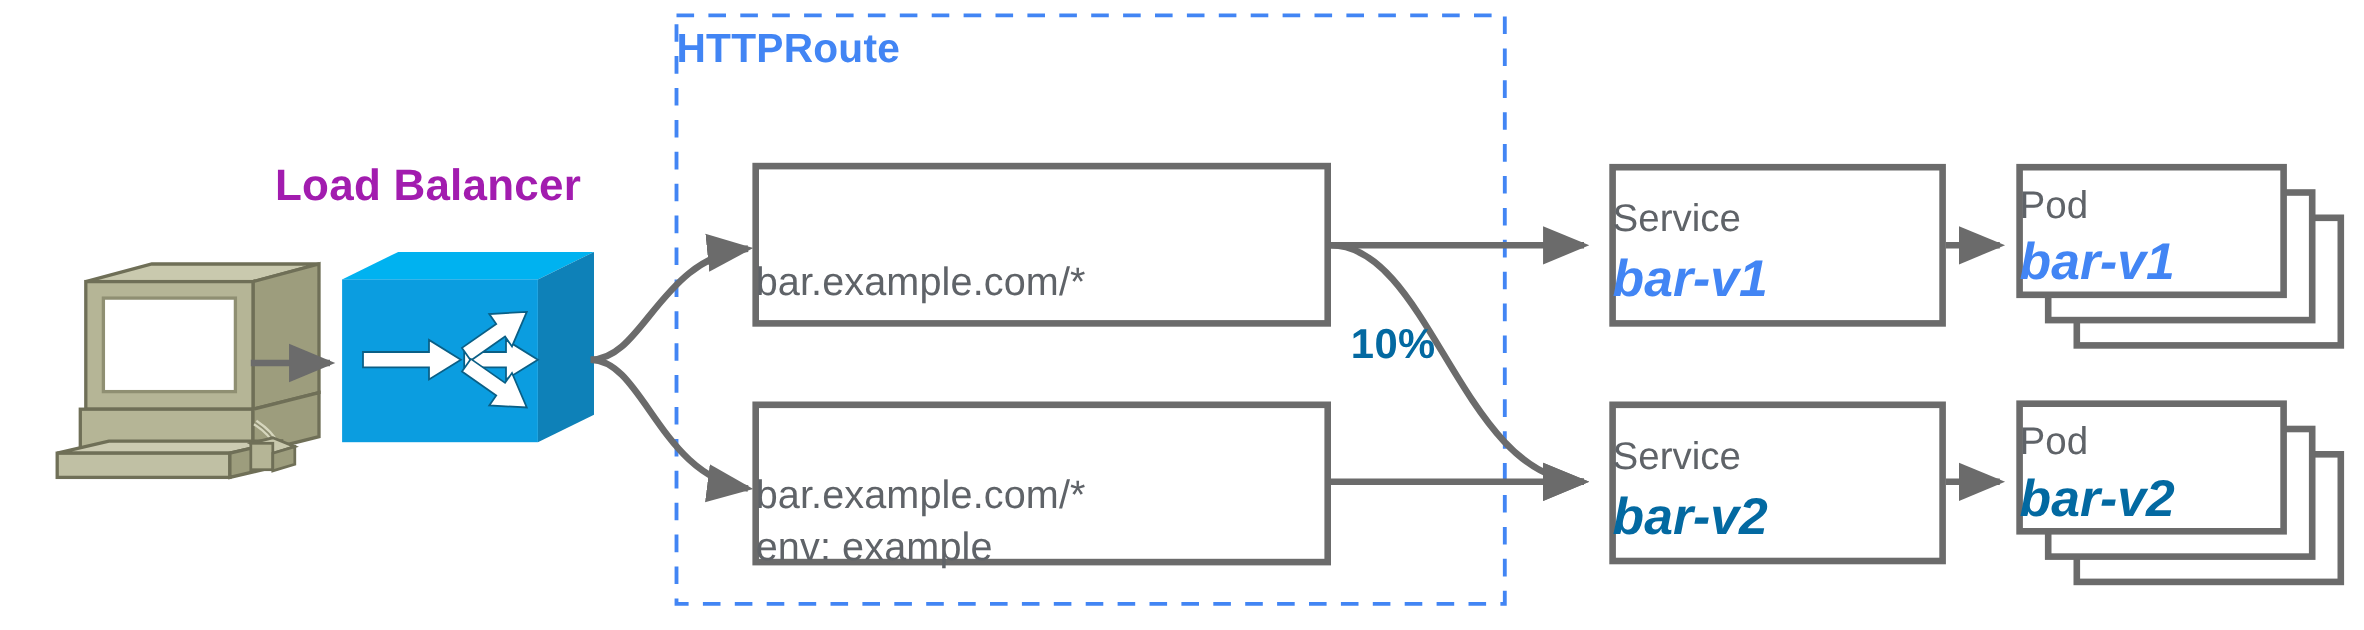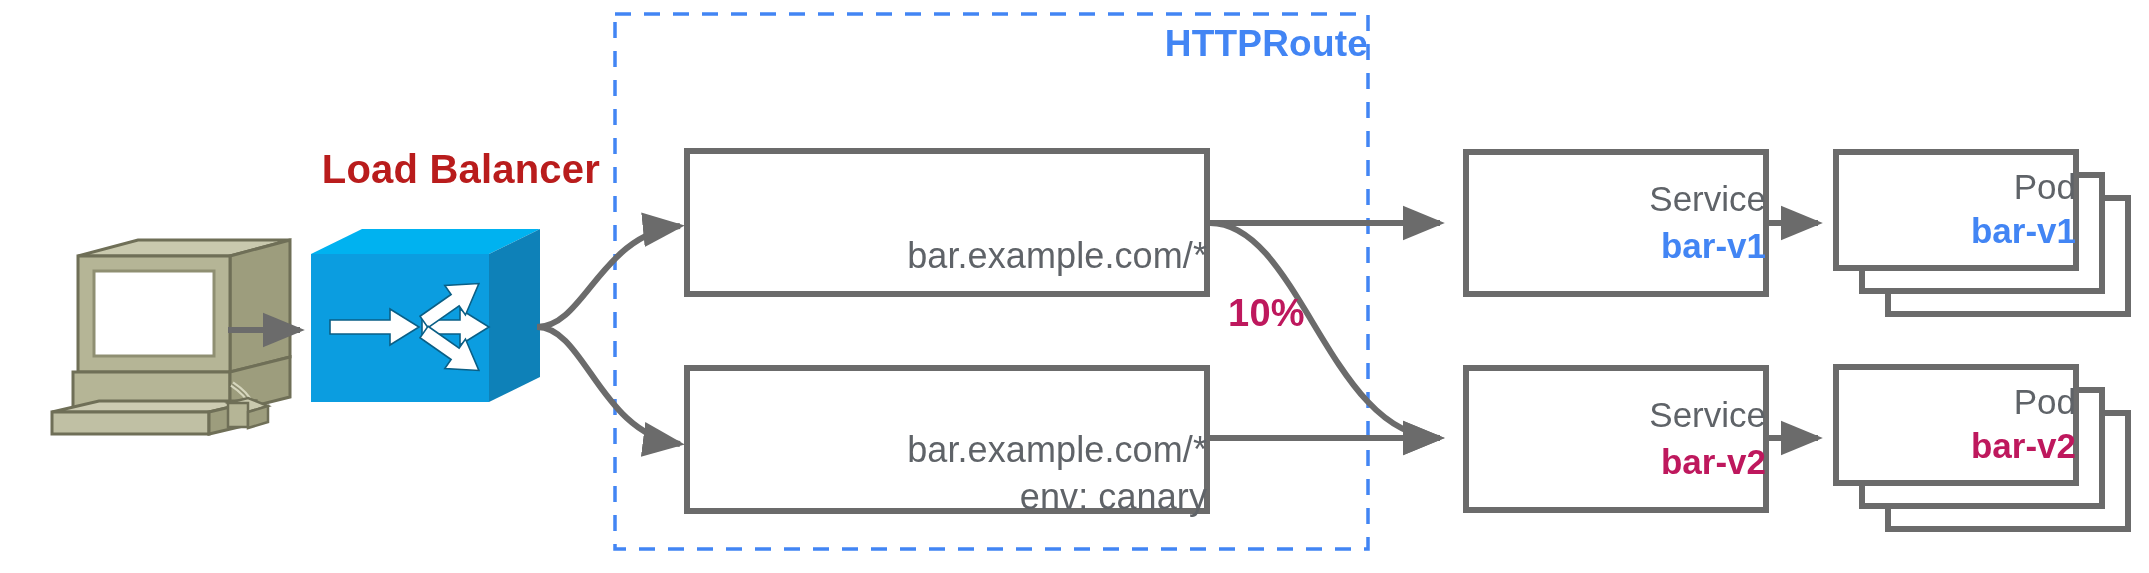--- a/index.html
+++ b/index.html
@@ -19,38 +19,38 @@
   }
   #svg-layer {
     position: absolute;
     left: 0;
     top: 0;
     width: 2149px;
     height: 573px;
   }
   .node-label {
     position: absolute;
-    text-align: right;
+    text-align: left;
     line-height: 1.18;
     pointer-events: none;
   }
   .gray-bold {
-    color: #b91c1c;
+    color: #a21caf;
     font-weight: bold;
   }
   .gray-reg {
     color: #5f6368;
     font-weight: normal;
   }
   .blue-bold {
     color: #4285f4;
     font-weight: bold;
   }
   .green-bold {
-    color: #be185d;
+    color: #0369a1;
     font-weight: bold;
   }
   .t-lb {
     font-size: 40px;
     letter-spacing: .2px;
   }
   .t-route-title {
     font-size: 37px;
     letter-spacing: .2px;
   }
@@ -61,21 +61,22 @@
   }
   .t-pct {
     font-size: 38px;
     font-weight: bold;
     letter-spacing: .3px;
   }
   .t-nodetitle {
     font-size: 35px;
   }
   .t-nodename {
-    font-size: 35px;
+    font-size: 47px;
+    font-style: italic;
   }
 </style>
 </head>
 <body>
 
 <div id="canvas">
 
   <svg id="svg-layer" viewBox="0 0 2149 573" xmlns="http://www.w3.org/2000/svg">
     <defs>
       <marker id="arrowhead" markerWidth="8" markerHeight="8" refX="6.2" refY="3.2" orient="auto" markerUnits="strokeWidth">
@@ -165,21 +166,21 @@
     </g>
   </svg>
 
   <div class="node-label t-route-title blue-bold" style="left:615px; top:22px; width:753px;">HTTPRoute</div>
 
   <div class="node-label t-lb gray-bold" style="left:250px; top:146px; width:350px;">Load Balancer</div>
 
   <div class="node-label t-box gray-reg" style="left:687px; top:203px; width:520px;">bar.example.com/*</div>
 
   <div class="node-label t-box gray-reg" style="left:687px; top:397px; width:520px;">bar.example.com/*</div>
-  <div class="node-label t-box gray-reg" style="left:687px; top:444px; width:520px;">env: canary</div>
+  <div class="node-label t-box gray-reg" style="left:687px; top:444px; width:520px;">env: example</div>
 
   <div class="node-label t-pct green-bold" style="left:1228px; top:291px; width:130px; text-align:left;">10%</div>
 
   <div class="node-label t-nodetitle gray-reg" style="left:1466px; top:178px; width:300px;">Service</div>
   <div class="node-label t-nodename blue-bold" style="left:1466px; top:225px; width:300px;">bar-v1</div>
 
   <div class="node-label t-nodetitle gray-reg" style="left:1466px; top:394px; width:300px;">Service</div>
   <div class="node-label t-nodename green-bold" style="left:1466px; top:441px; width:300px;">bar-v2</div>
 
   <div class="node-label t-nodetitle gray-reg" style="left:1836px; top:166px; width:240px;">Pod</div>

